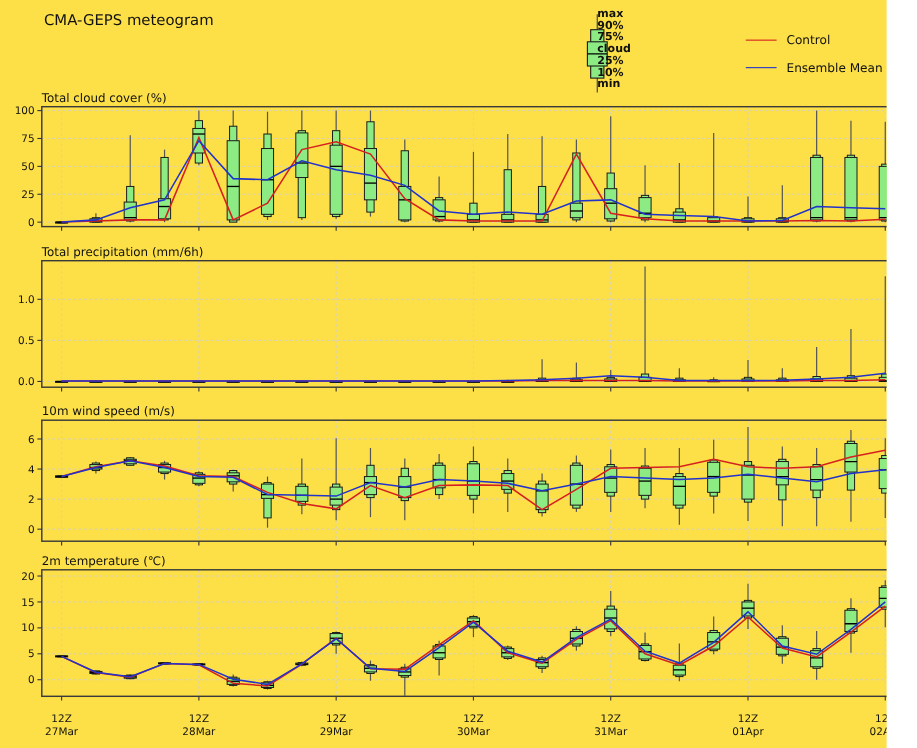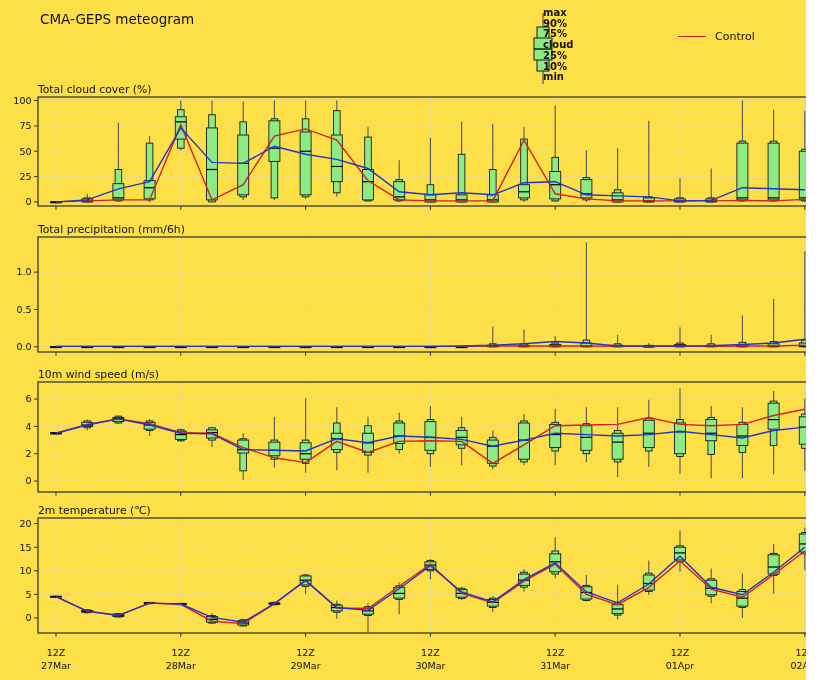--- a/index.html
+++ b/index.html
@@ -41,20 +41,24 @@
     <span>cloud</span>
     <span>25%</span>
     <span>10%</span>
     <span>min</span>
   </div>
 
   <div class="line-legend">
     <div class="row">
       <span class="swatch control-swatch"></span>
       <span class="lbl">Control</span>
+    </div>
+    <div class="row">
+      <span class="swatch ensemble-swatch"></span>
+      <span class="lbl">Ensemble Mean</span>
     </div>
   </div>
 
   <svg id="charts" width="834" height="680" viewBox="0 0 834 680">
       <g>
         <g stroke="#cfcfcf" stroke-width="0.8" stroke-dasharray="2.5,2.3">
           <line x1="56" y1="97" x2="56" y2="206"></line>
           <line x1="180.8" y1="97" x2="180.8" y2="206"></line>
           <line x1="305.6" y1="97" x2="305.6" y2="206"></line>
           <line x1="430.4" y1="97" x2="430.4" y2="206"></line>

